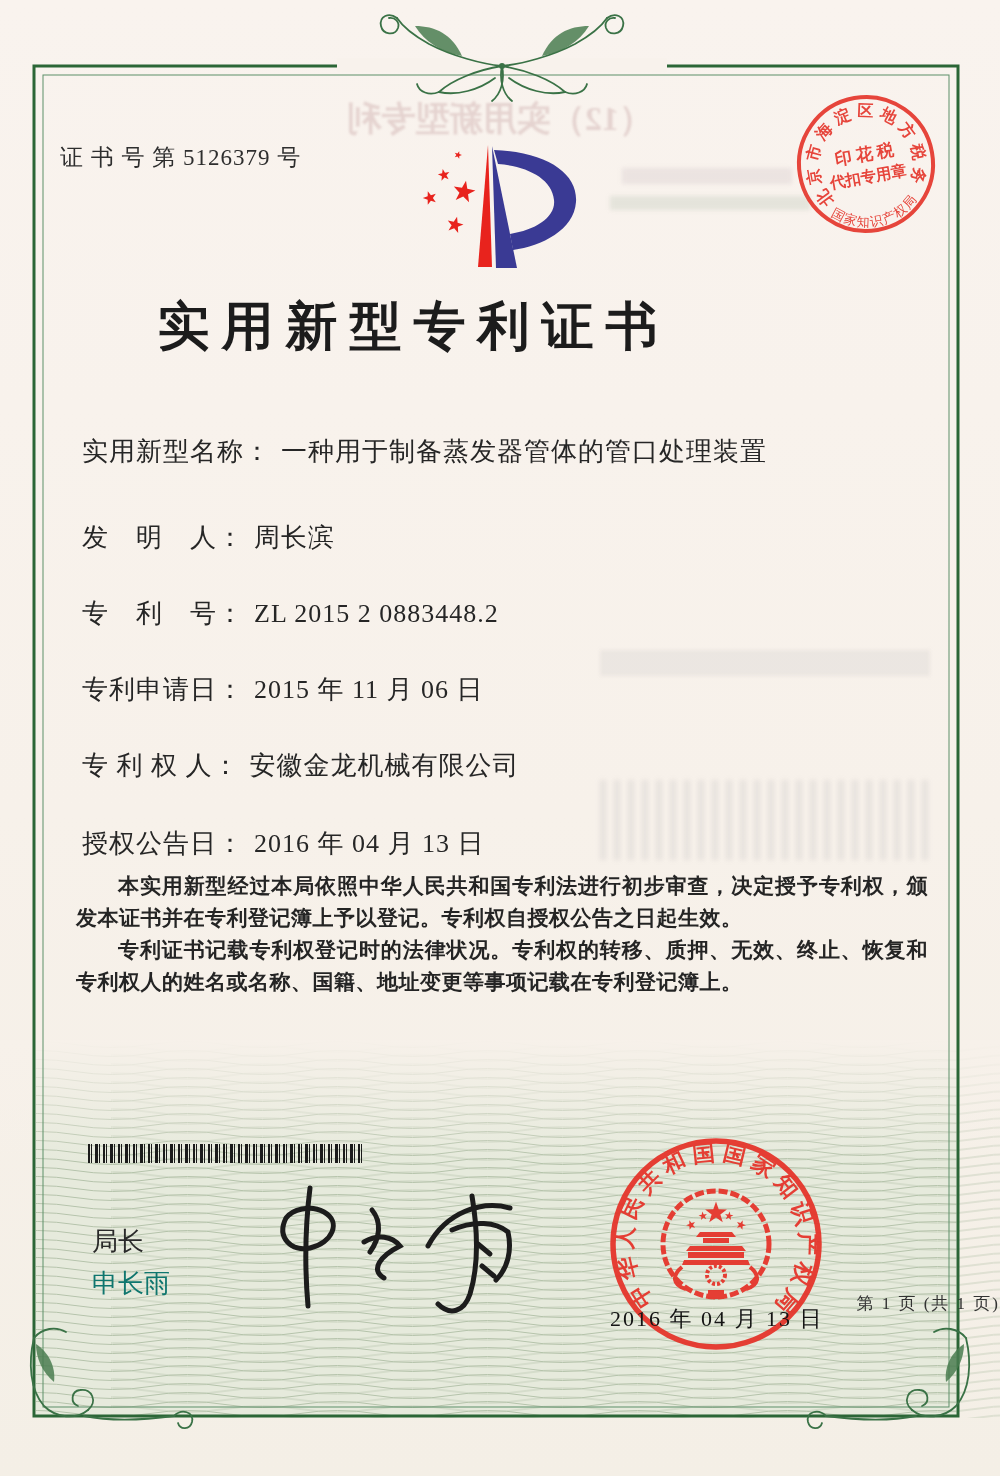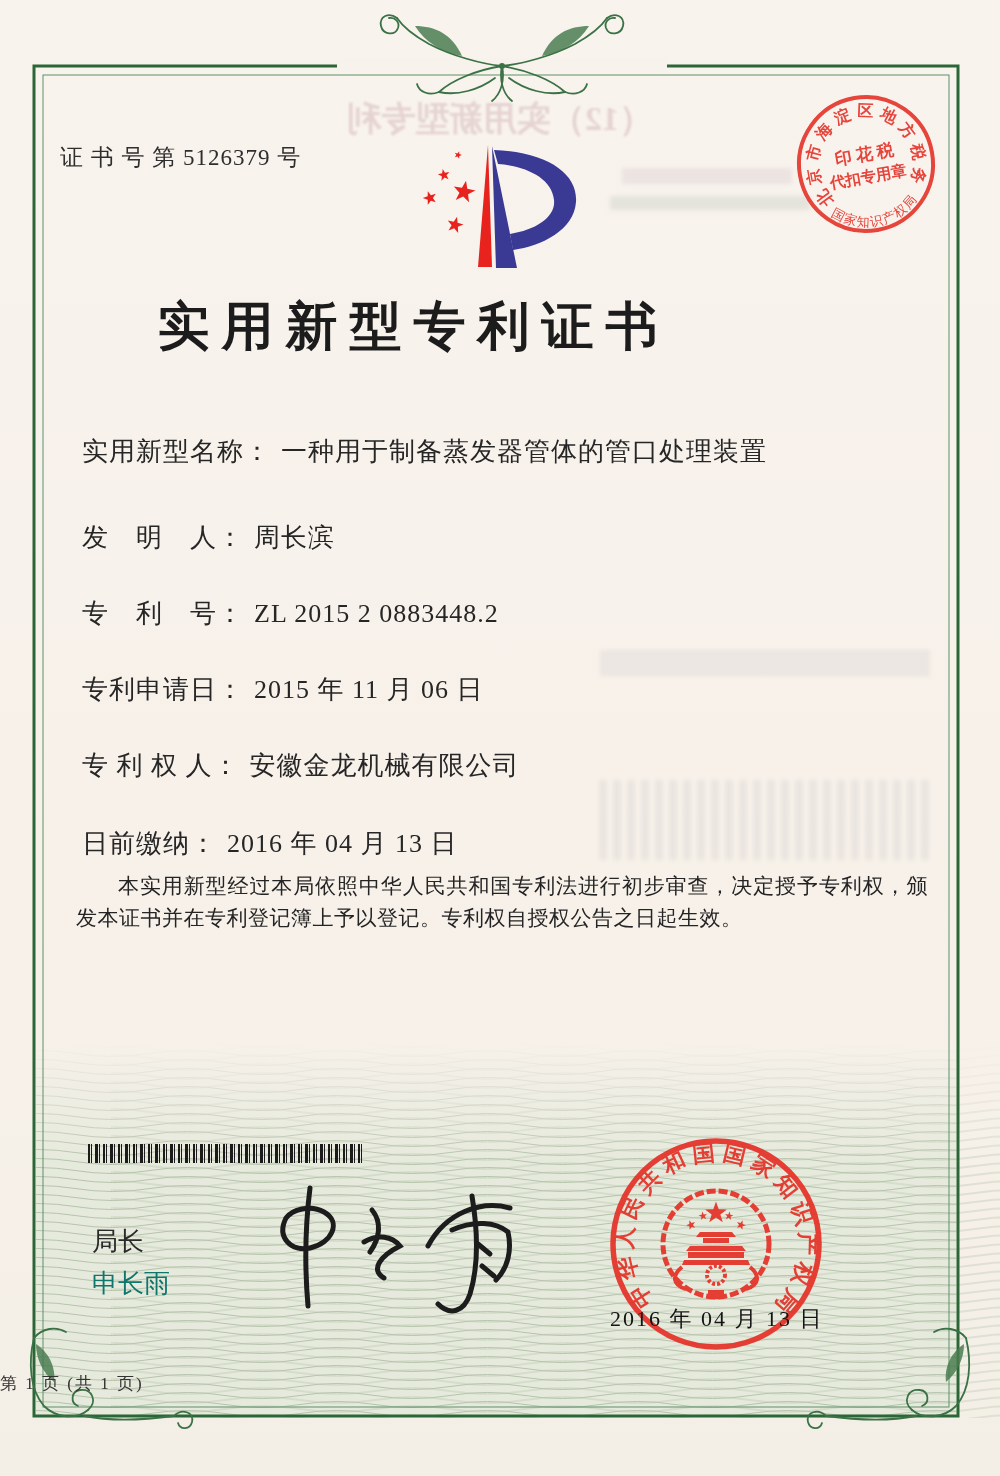--- a/index.html
+++ b/index.html
@@ -8,28 +8,28 @@
        font-family:"Liberation Serif","DejaVu Serif",serif;color:#222;}
   .abs{position:absolute;}
   .cert-no{left:60px;top:142px;font-size:23px;letter-spacing:1px;color:#2e2e2e;}
   .title{left:0;top:292px;width:827px;text-align:center;font-size:52px;font-weight:bold;
          letter-spacing:12px;color:#1c1c1c;}
   .field{left:82px;font-size:26px;color:#262626;white-space:nowrap;}
   .field .lab{letter-spacing:1px;}
   .field .val{margin-left:10px;letter-spacing:1px;}
   .f0{top:434px;} .f1{top:520px;font-family:Liberation Serif, serif;} .f2{top:596px;} .f3{top:672px;} .f4{top:748px;} .f5{top:826px;}
   .bodytext{left:76px;top:870px;width:852px;font-size:21px;line-height:32px;text-align:justify;color:#242424;}
-  .bodytext p{margin:0;text-indent:2em;letter-spacing:0.5px;}
+  .bodytext p{margin:0;text-indent:2em;letter-spacing:0.5px;font-weight:bold;}
   .barcode{left:88px;top:1144px;width:276px;height:19px;
     background:repeating-linear-gradient(90deg,#1b1b1b 0 2px,rgba(0,0,0,0) 2px 3px,#1b1b1b 3px 4px,
       rgba(0,0,0,0) 4px 7px,#1b1b1b 7px 10px,rgba(0,0,0,0) 10px 11px,#1b1b1b 11px 12px,rgba(0,0,0,0) 12px 15px);}
   .director{left:92px;top:1224px;font-size:26px;font-family:"Liberation Sans","DejaVu Sans",sans-serif;color:#2a2a2a;}
   .director-name{left:92px;top:1266px;font-size:26px;font-family:"Liberation Sans","DejaVu Sans",sans-serif;color:#0f766e;}
   .seal-date{left:610px;top:1304px;font-size:22px;letter-spacing:2px;color:#141414;z-index:6;}
-  .footer{left:0;top:1372px;width:1000px;text-align:left;font-size:17px;letter-spacing:2px;color:#333;z-index:3;}
+  .footer{left:0;top:1292px;width:1000px;text-align:right;font-size:17px;letter-spacing:2px;color:#333;z-index:3;}
   .ghost-title{left:320px;top:96px;width:360px;text-align:center;font-size:34px;font-weight:bold;
     color:rgba(197,160,160,0.38);transform:scaleX(-1);filter:blur(1.2px);z-index:1;}
   .ghost-bar{background:rgba(170,150,160,0.16);filter:blur(2px);z-index:1;}
   .gb1{left:622px;top:168px;width:170px;height:16px;}
   .gb2{left:610px;top:196px;width:200px;height:14px;background:rgba(150,170,150,0.20);}
   .gb3{left:600px;top:650px;width:330px;height:26px;background:rgba(140,135,150,0.10);}
   .gb4{left:600px;top:780px;width:330px;height:80px;background:repeating-linear-gradient(90deg,rgba(120,120,135,0.12) 0 6px,rgba(0,0,0,0) 6px 14px);filter:blur(2.5px);}
   svg text{font-family:"Liberation Serif","DejaVu Serif",serif;}
   .z2{z-index:2;} .z3{z-index:3;} .z4{z-index:4;} .z5{z-index:5;}
 </style>
@@ -146,24 +146,25 @@
   </g>
 </svg>
 
 <div class="abs title z3">实用新型专利证书</div>
 
 <div class="abs field f0 z3"><span class="lab">实用新型名称：</span><span class="val">一种用于制备蒸发器管体的管口处理装置</span></div>
 <div class="abs field f1 z3"><span class="lab">发　明　人：</span><span class="val">周长滨</span></div>
 <div class="abs field f2 z3"><span class="lab">专　利　号：</span><span class="val">ZL 2015 2 0883448.2</span></div>
 <div class="abs field f3 z3"><span class="lab">专利申请日：</span><span class="val">2015 年 11 月 06 日</span></div>
 <div class="abs field f4 z3"><span class="lab">专 利 权 人：</span><span class="val">安徽金龙机械有限公司</span></div>
-<div class="abs field f5 z3"><span class="lab">日前缴纳：</span><span class="val">2016 年 04 月 13 日</span></div>
+<div class="abs field f5 z3"><span class="lab">授权公告日：</span><span class="val">2016 年 04 月 13 日</span></div>
 
 <div class="abs bodytext z3">
   <p>本实用新型经过本局依照中华人民共和国专利法进行初步审查，决定授予专利权，颁发本证书并在专利登记簿上予以登记。专利权自授权公告之日起生效。</p>
+  <p>专利证书记载专利权登记时的法律状况。专利权的转移、质押、无效、终止、恢复和专利权人的姓名或名称、国籍、地址变更等事项记载在专利登记簿上。</p>
 </div>
 
 <div class="abs barcode z3"></div>
 
 <div class="abs director z3">局长</div>
 <div class="abs director-name z3">申长雨</div>
 
 <svg class="abs z4" style="left:230px;top:1180px;" width="290" height="140" viewBox="0 0 290 140">
   <g fill="none" stroke="#1c1c1c" stroke-width="5" stroke-linecap="round">
     <path d="M80 8 C76 40 74 80 78 126"></path>

